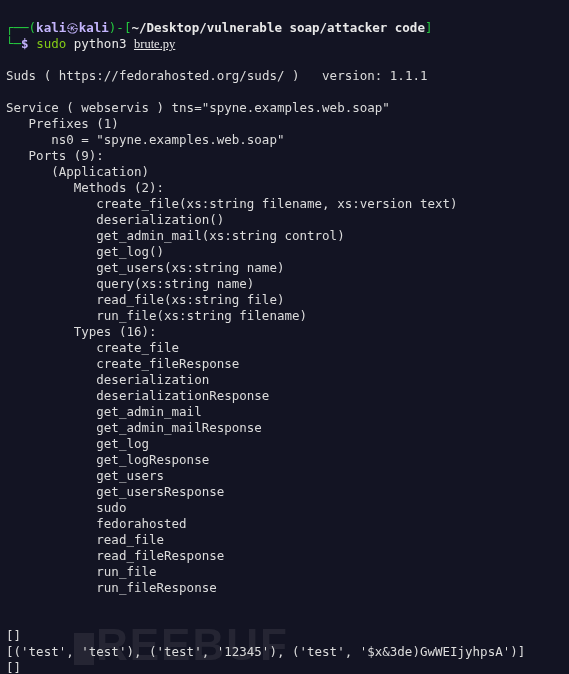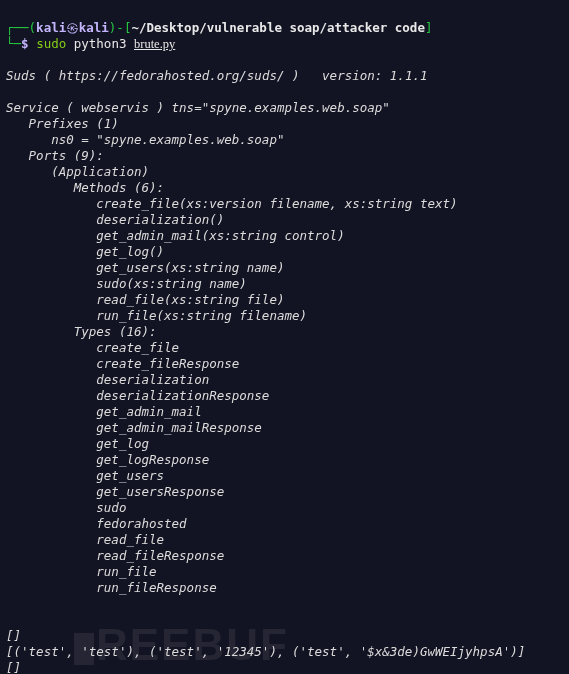--- a/index.html
+++ b/index.html
@@ -38,43 +38,43 @@
     padding-left: 24px;
   }
   .bang {
     display: inline-block;
     width: 20px;
     height: 32px;
     background: rgba(200,200,200,0.10);
     margin-right: 2px;
     vertical-align: -5px;
   }
-  .out-line { color: #dcdcdc; font-style: italic; }
+  .out-line { color: #dcdcdc; }
 </style>
 </head>
 <body>
 
 <div class="terminal">
 <span><span class="green">┌──</span><span class="green">(</span><span class="blue bold">kali</span><span class="blue">㉿</span><span class="blue bold">kali</span><span class="green">)</span><span class="green">-[</span><span class="white bold">~/Desktop/vulnerable soap/attacker code</span><span class="green">]</span></span>
 <span><span class="green">└─</span><span class="blue bold">$</span> <span class="grey">sudo</span> <span class="white">python3</span> <span class="white underline">brute.py</span></span>
 
 <span class="out-line"><span>Suds ( </span><span>https://fedorahosted.org/suds/</span><span> )   version: 1.1.1</span></span>
 
 <span class="out-line">Service ( webservis ) tns="spyne.examples.web.soap"</span>
 <span class="out-line">   Prefixes (1)</span>
 <span class="out-line">      ns0 = "spyne.examples.web.soap"</span>
 <span class="out-line">   Ports (9):</span>
 <span class="out-line">      (Application)</span>
-<span class="out-line">         Methods (6):</span>
-<span class="out-line">            create_file(xs:version filename, xs:string text)</span>
+<span class="out-line">         Methods (2):</span>
+<span class="out-line">            create_file(xs:string filename, xs:version text)</span>
 <span class="out-line">            deserialization()</span>
 <span class="out-line">            get_admin_mail(xs:string control)</span>
 <span class="out-line">            get_log()</span>
 <span class="out-line">            get_users(xs:string name)</span>
-<span class="out-line">            sudo(xs:string name)</span>
+<span class="out-line">            query(xs:string name)</span>
 <span class="out-line">            read_file(xs:string file)</span>
 <span class="out-line">            run_file(xs:string filename)</span>
 <span class="out-line">         Types (16):</span>
 <span class="out-line">            create_file</span>
 <span class="out-line">            create_fileResponse</span>
 <span class="out-line">            deserialization</span>
 <span class="out-line">            deserializationResponse</span>
 <span class="out-line">            get_admin_mail</span>
 <span class="out-line">            get_admin_mailResponse</span>
 <span class="out-line">            get_log</span>

